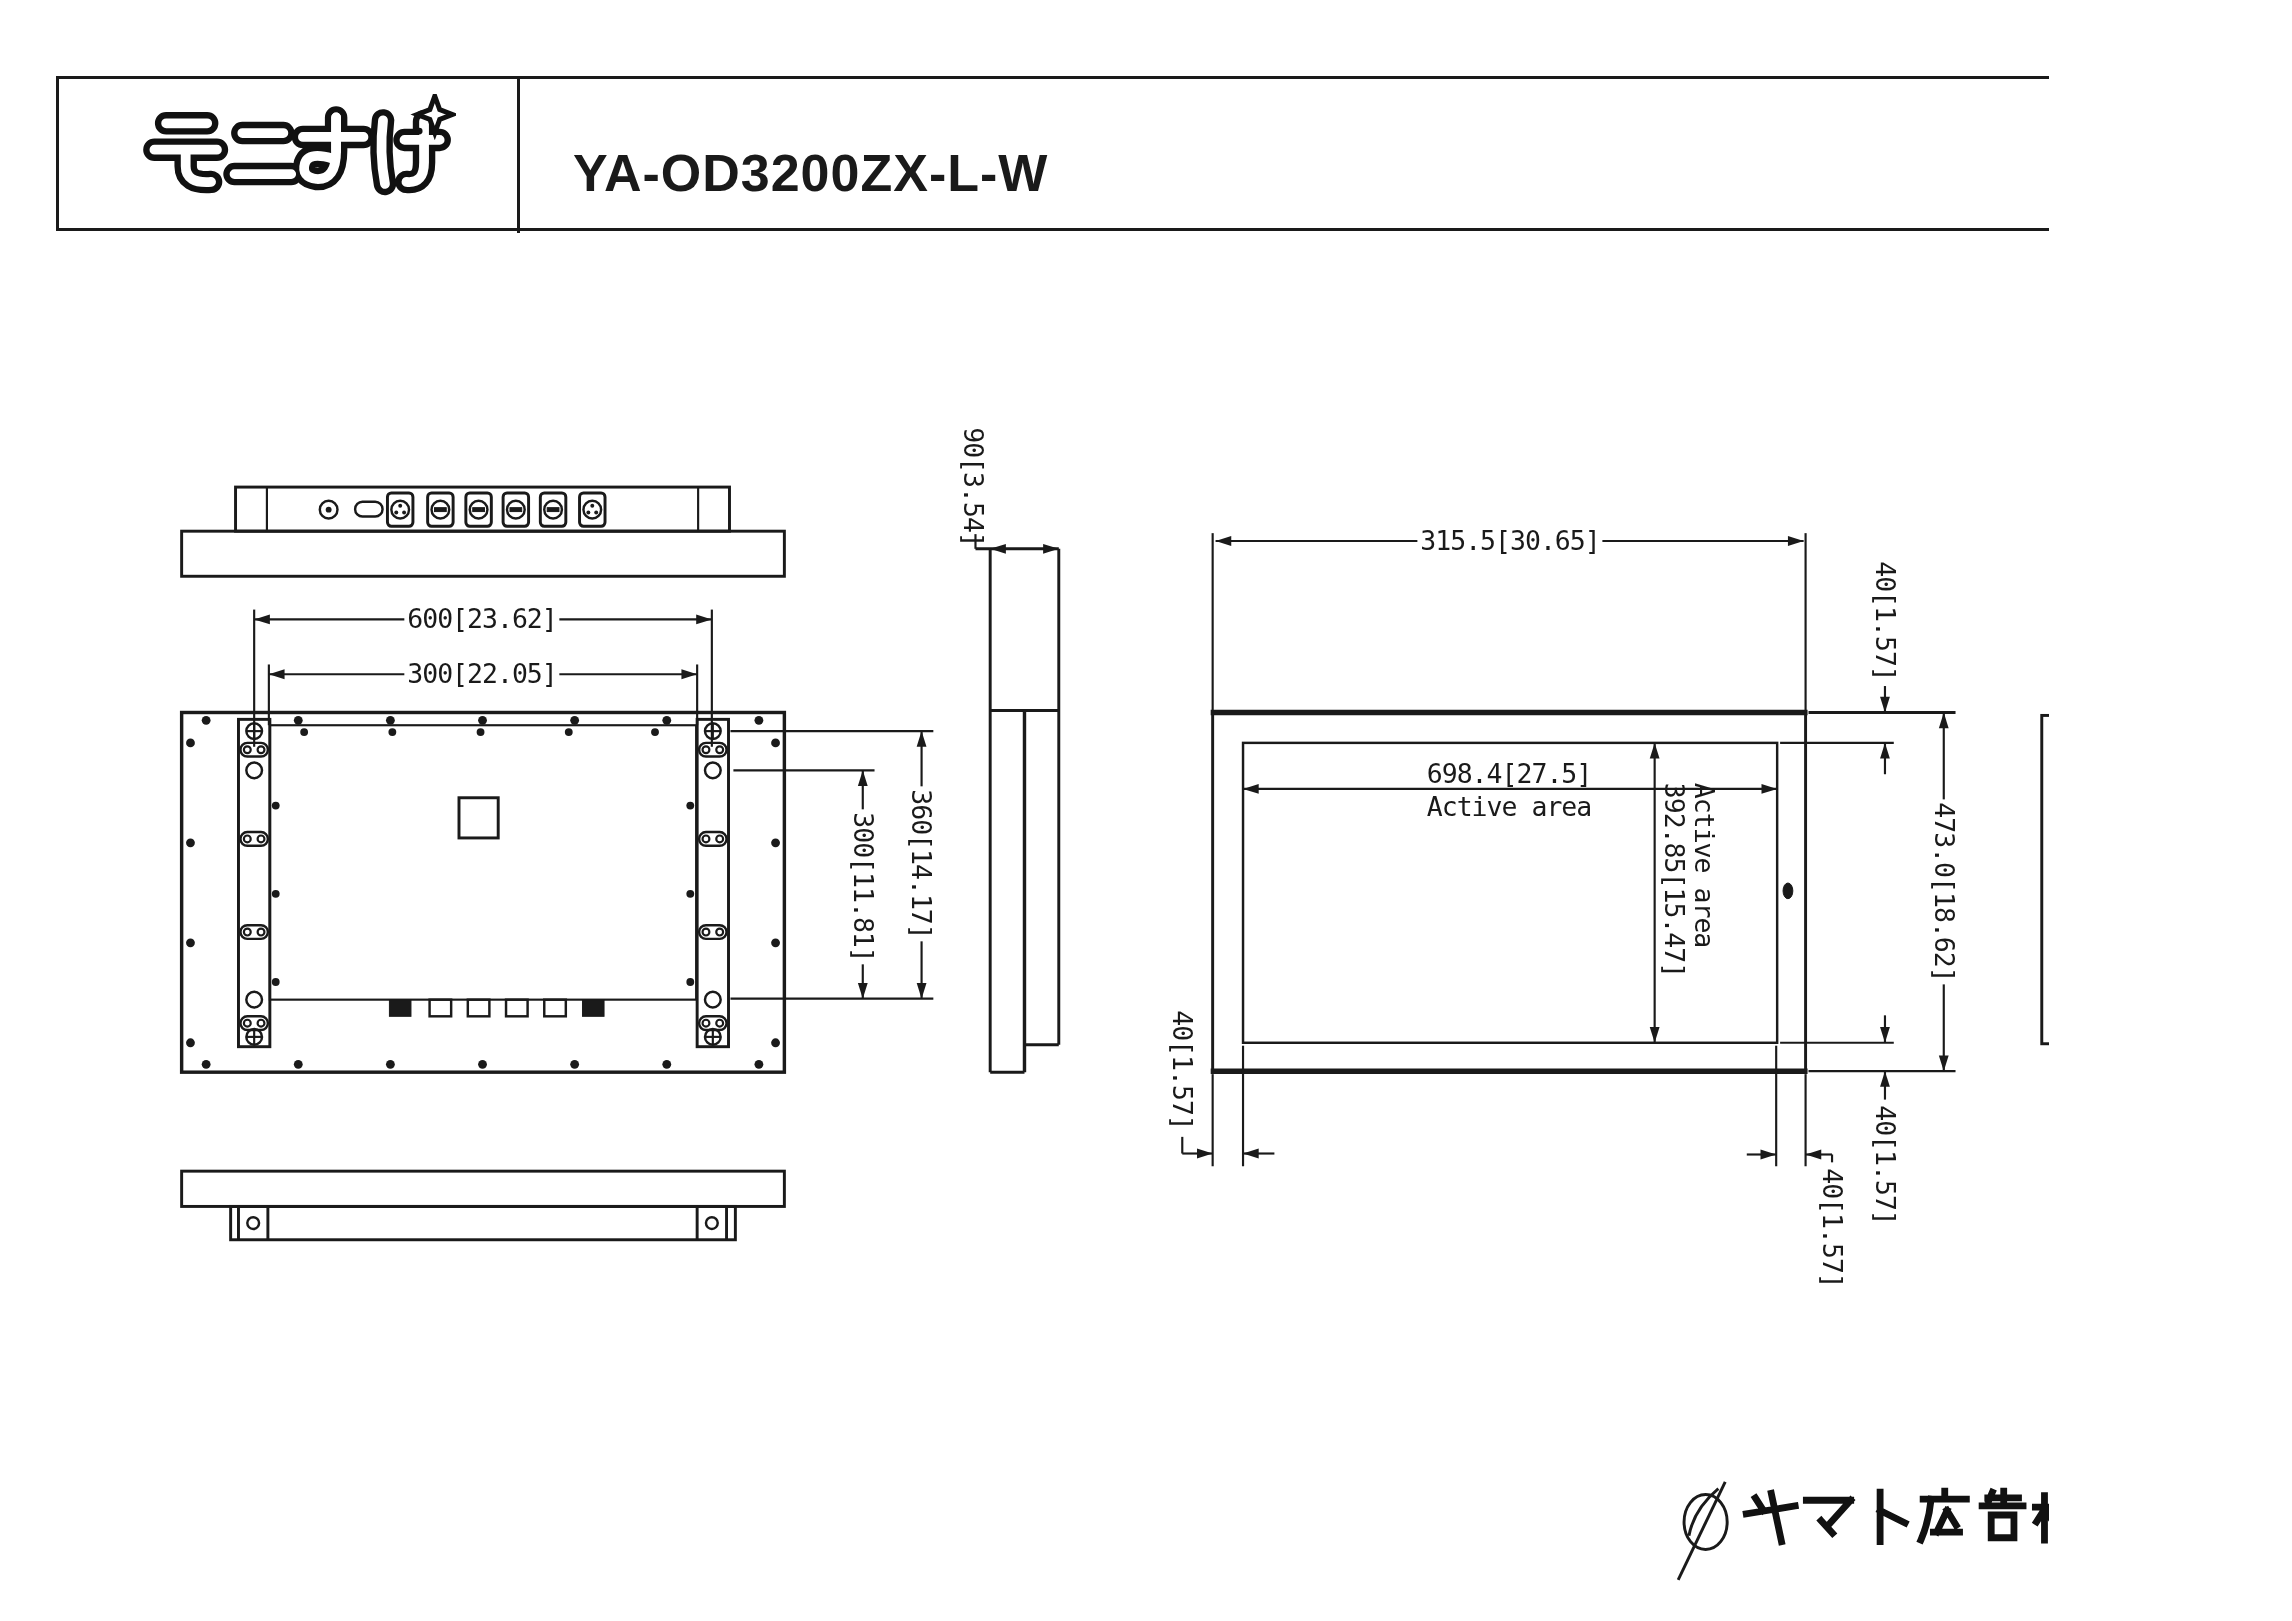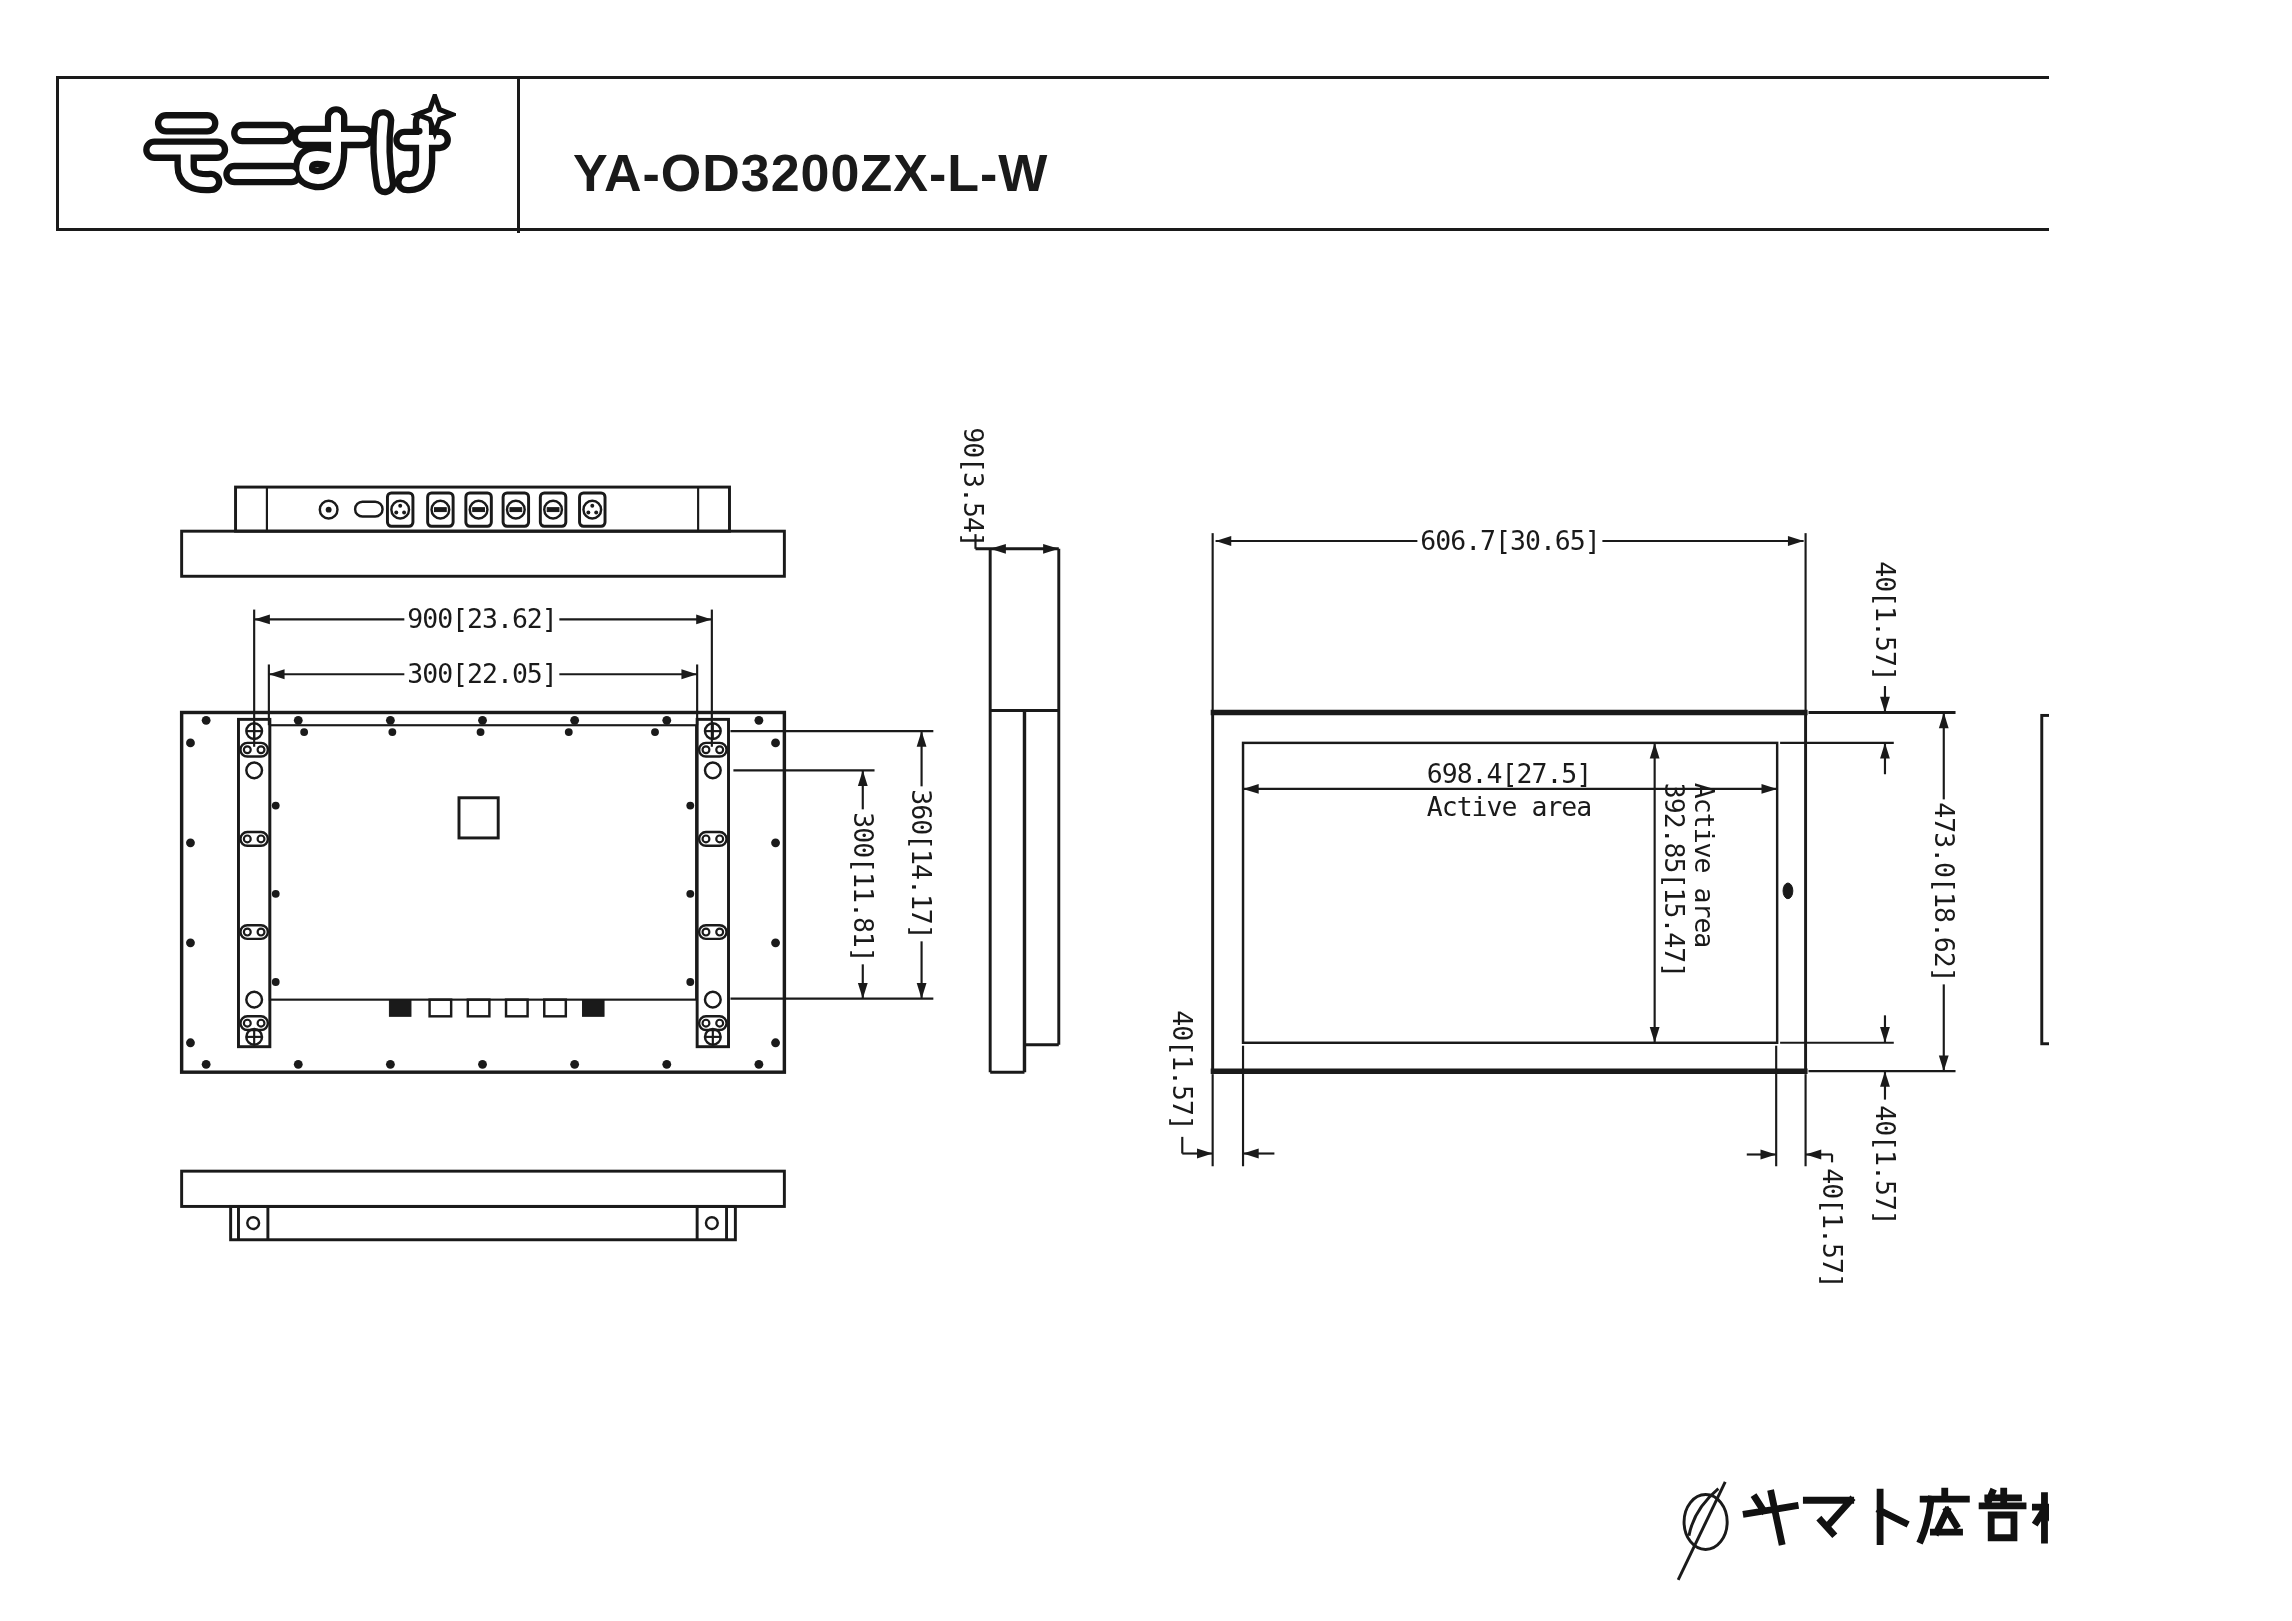--- a/index.html
+++ b/index.html
@@ -370,26 +370,26 @@
             <path d="M50,6 L12,40 M50,6 L88,40 M30,46 H70 M50,52 L38,76 M38,76 H72 M50,52 L62,70"></path>
           </g>
         <g transform="translate(2250,1518) scale(0.58)">
             <path d="M30,8 L22,20 M10,24 H48 M42,24 L16,52 M28,38 V92 M28,52 L44,66 M60,36 H96 M78,20 V92 M56,92 H98"></path>
           </g>
       </g>
     </g>
   </svg>
   <span class="sr">ヤマト広告株式会社</span>
 
-  <div class="lbl" style="left:482px;top:619px;">900[23.62]</div>
+  <div class="lbl" style="left:482px;top:619px;">600[23.62]</div>
   <div class="lbl" style="left:482px;top:674px;">300[22.05]</div>
   <div class="lbl rot nobg" style="left:973px;top:487px;">90[3.54]</div>
   <div class="lbl rot" style="left:921px;top:864px;">360[14.17]</div>
   <div class="lbl rot" style="left:863px;top:887px;">300[11.81]</div>
-  <div class="lbl" style="left:1510px;top:541px;">606.7[30.65]</div>
+  <div class="lbl" style="left:1510px;top:541px;">315.5[30.65]</div>
   <div class="lbl nobg" style="left:1509px;top:774px;text-align:center;">698.4[27.5]</div>
   <div class="lbl nobg" style="left:1509px;top:807px;">Active area</div>
   <div class="lbl rot nobg" style="left:1689px;top:880px;"><div>Active area</div><div>392.85[15.47]</div></div>
   <div class="lbl rot" style="left:1944px;top:892px;">473.0[18.62]</div>
   <div class="lbl rot nobg" style="left:1885px;top:621px;">40[1.57]</div>
   <div class="lbl rot nobg" style="left:1885px;top:1165px;">40[1.57]</div>
   <div class="lbl rot nobg" style="left:1832px;top:1228px;">40[1.57]</div>
   <div class="lbl rot nobg" style="left:1182px;top:1070px;">40[1.57]</div>
 
 </div>

